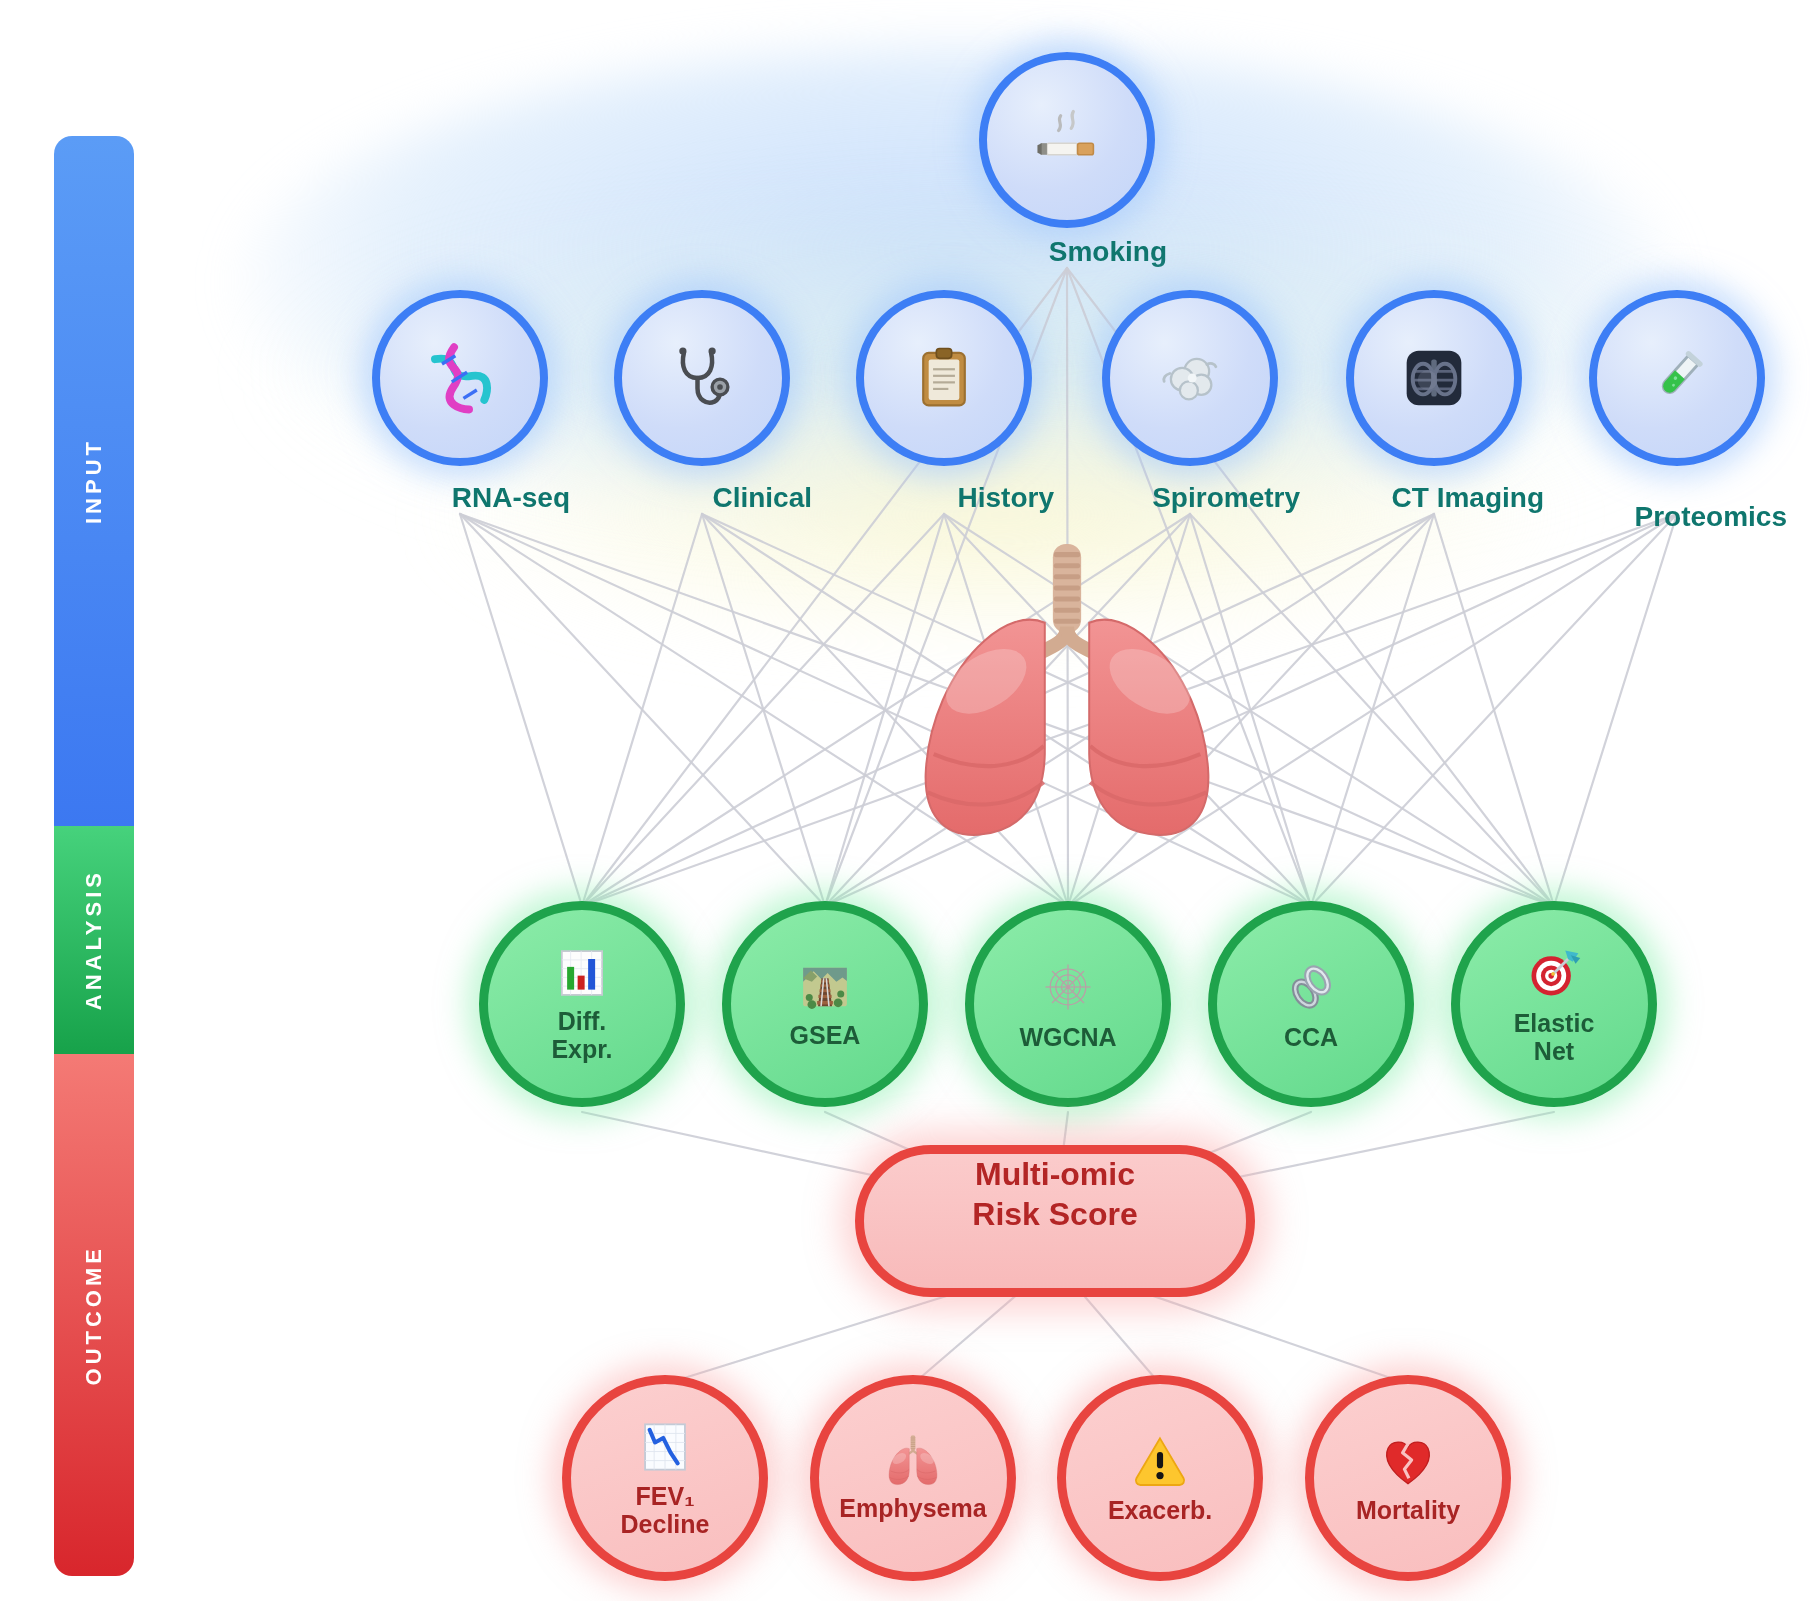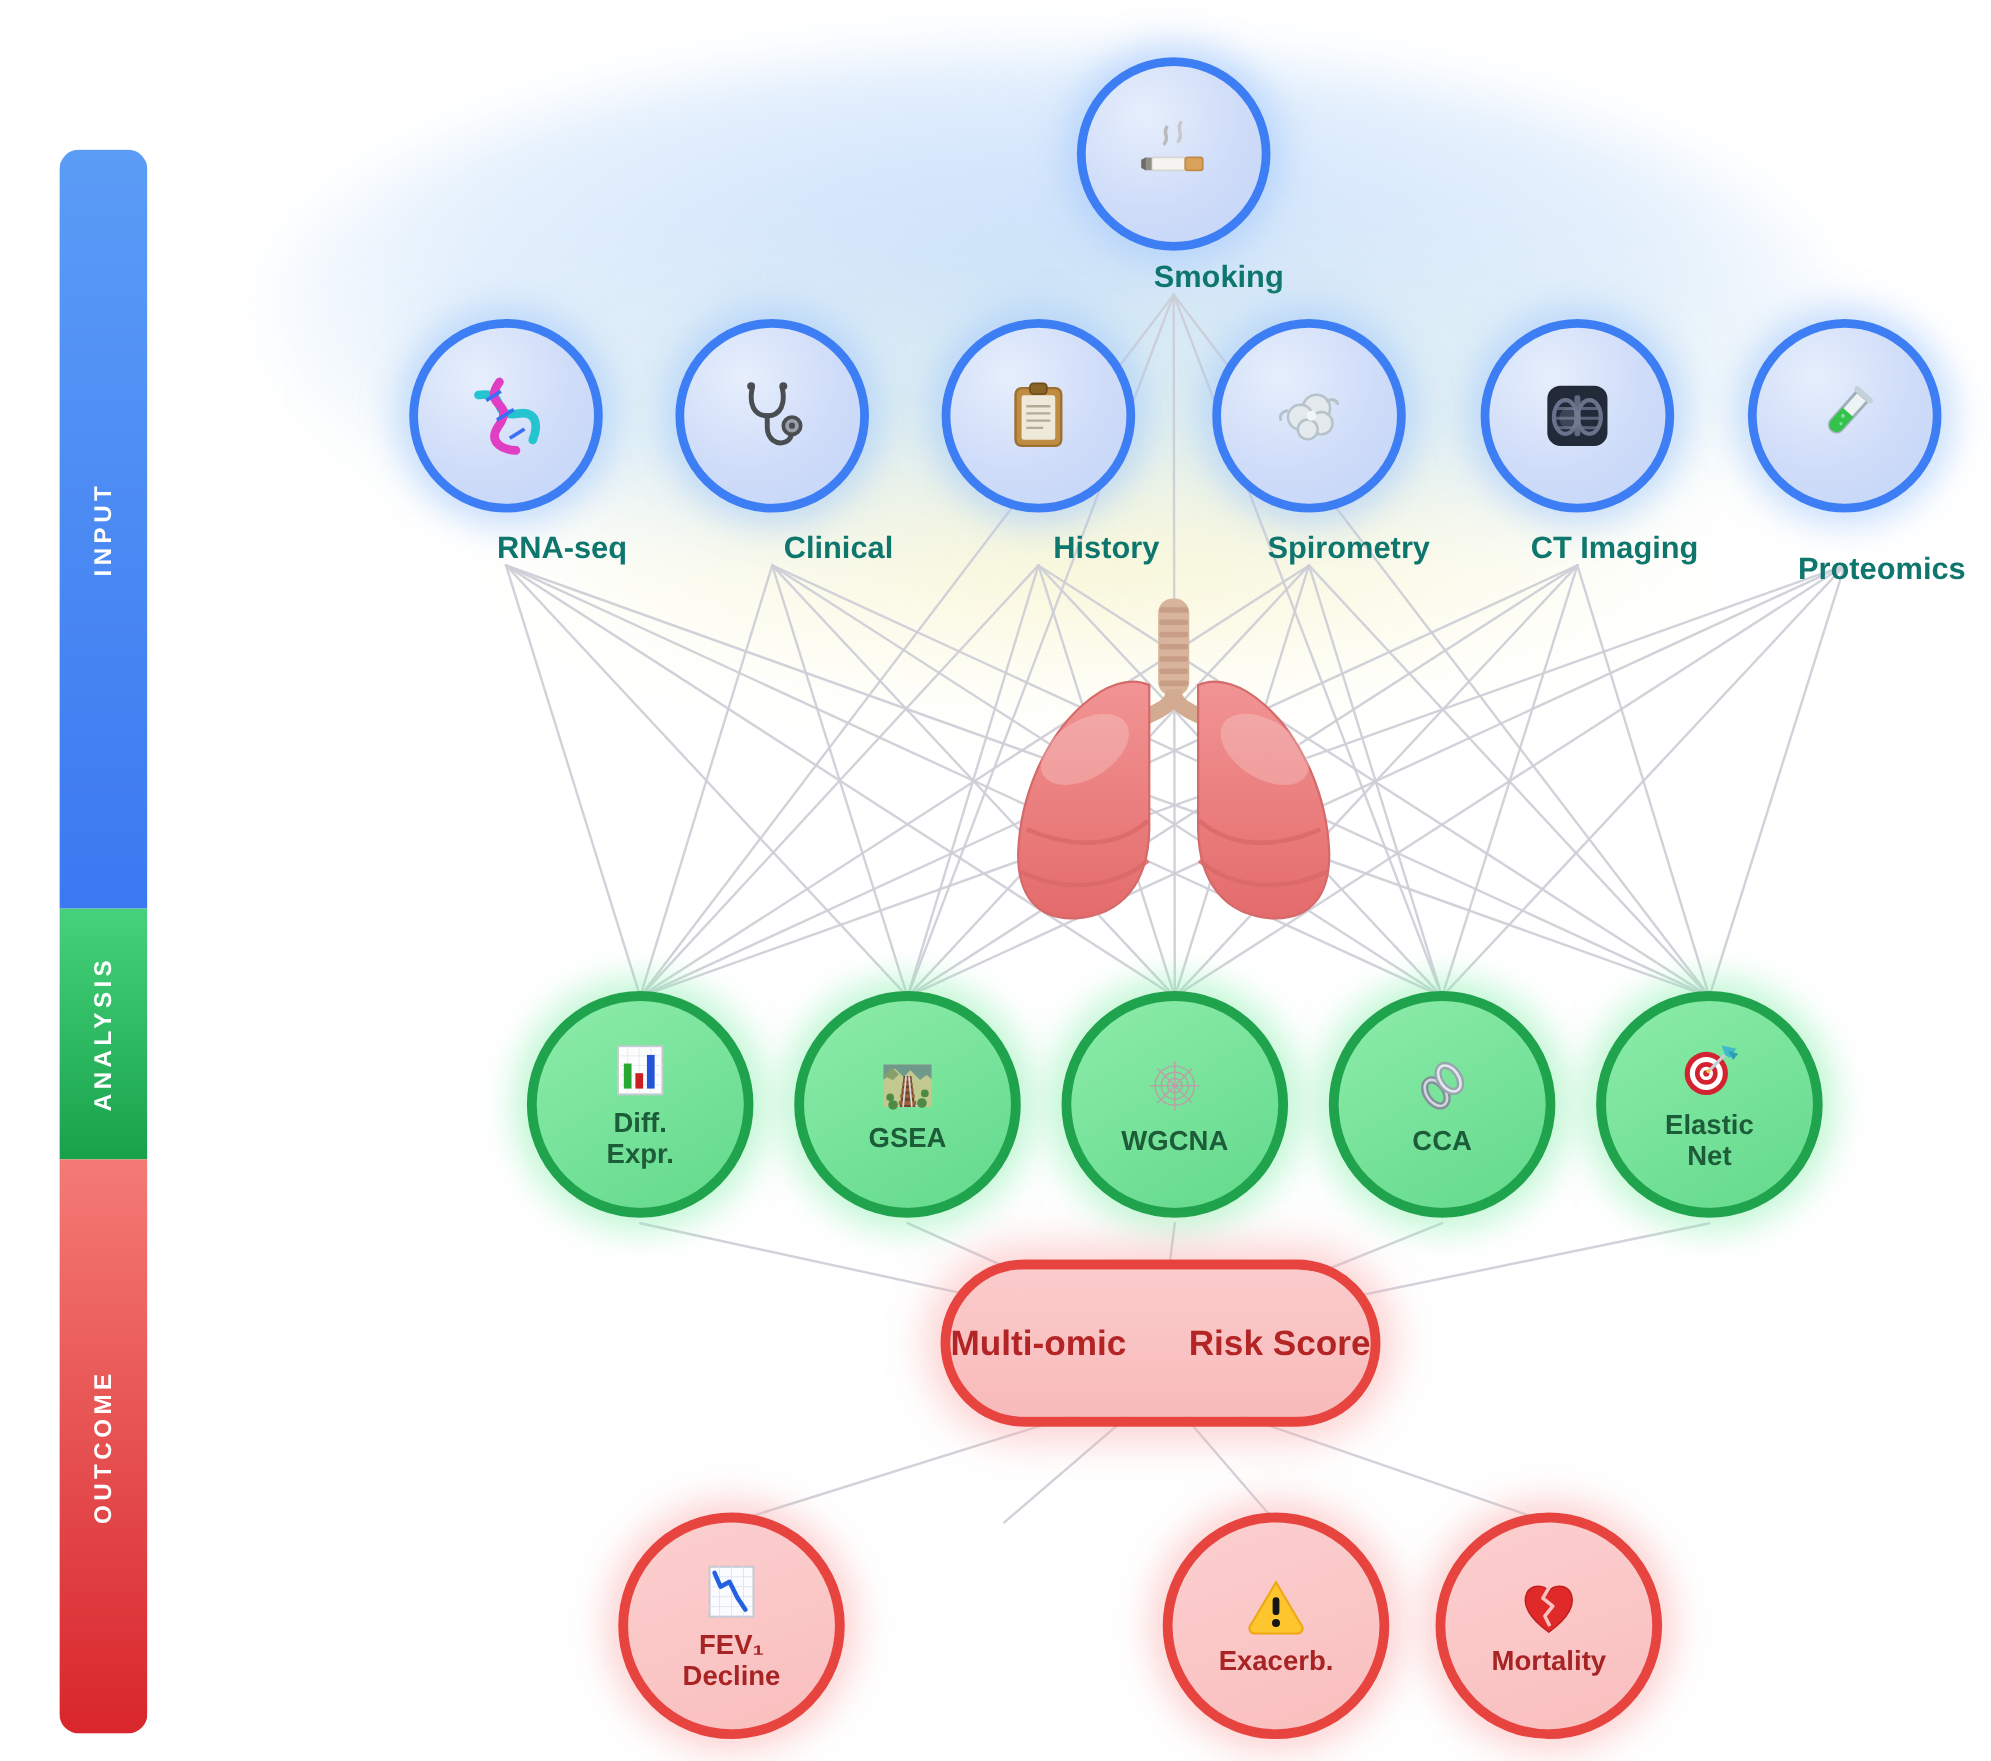--- a/index.html
+++ b/index.html
@@ -43,21 +43,21 @@
     background:linear-gradient(160deg,#fccfcf 0%,#f9bebe 100%);
     box-shadow:0 0 30px 12px rgba(252,170,170,.5);}
   .ext-label{position:absolute;z-index:3;text-align:right;font-weight:700;font-size:28px;color:#0f766e;}
   .in-label{font-weight:700;font-size:25px;line-height:1.12;margin-top:6px;}
   .green-text{color:#1d5c38;}
   .red-text{color:#a82424;}
   
   .risk-box{position:absolute;left:855px;top:1145px;width:400px;height:152px;border-radius:78px;
     border:9px solid #e8443f;background:linear-gradient(180deg,#fbcbcb 0%,#f8baba 100%);
     box-shadow:0 0 34px 14px rgba(252,170,170,.5);
-    display:flex;flex-direction:row;align-items:center;justify-content:space-between;z-index:3;
+    display:flex;flex-direction:column;align-items:center;justify-content:flex-start;z-index:3;
     box-sizing:border-box;}
   .risk-box div{font-weight:800;font-size:32px;line-height:1.25;color:#b32525;text-align:center;}
   
   .lungs-big{position:absolute;left:885px;top:542px;z-index:2;}
   .defs-hidden{position:absolute;width:0;height:0;overflow:hidden;}
 </style>
 </head>
 <body>
 
 <div class="canvas">
@@ -410,20 +410,31 @@
         </g>
         <polyline points="15,13 21,27 30,22 38,38 46,50" fill="none" stroke="#2461e0" stroke-width="4.5" stroke-linecap="round" stroke-linejoin="round"></polyline>
       </svg>
     </span>
     <div class="in-label red-text">
       <div>FEV₁</div>
         <div>Decline</div>
     </div>
   </div>
 
+  <div class="node node-red" style="left:810px;top:1375px;width:206px;height:206px;">
+    <span class="icon">
+      <svg width="62" height="53" viewBox="0 0 360 310">
+          <use href="#lungs-sym"></use>
+        </svg>
+    </span>
+    <div class="in-label red-text">
+      <div>Emphysema</div>
+        <div></div>
+    </div>
+  </div>
 
   <div class="node node-red" style="left:1057px;top:1375px;width:206px;height:206px;">
     <span class="icon">
       <svg viewBox="0 0 64 64" width="58" height="58">
         <path d="M32 7 58 51a5 5 0 0 1-4.4 7.5H10.4A5 5 0 0 1 6 51Z" fill="#fdc62e" stroke="#eda712" stroke-width="2"></path>
         <rect x="28.6" y="22" width="6.8" height="18" rx="3.4" fill="#151515"></rect>
         <circle cx="32" cy="48" r="4" fill="#151515"></circle>
       </svg>
     </span>
     <div class="in-label red-text">

